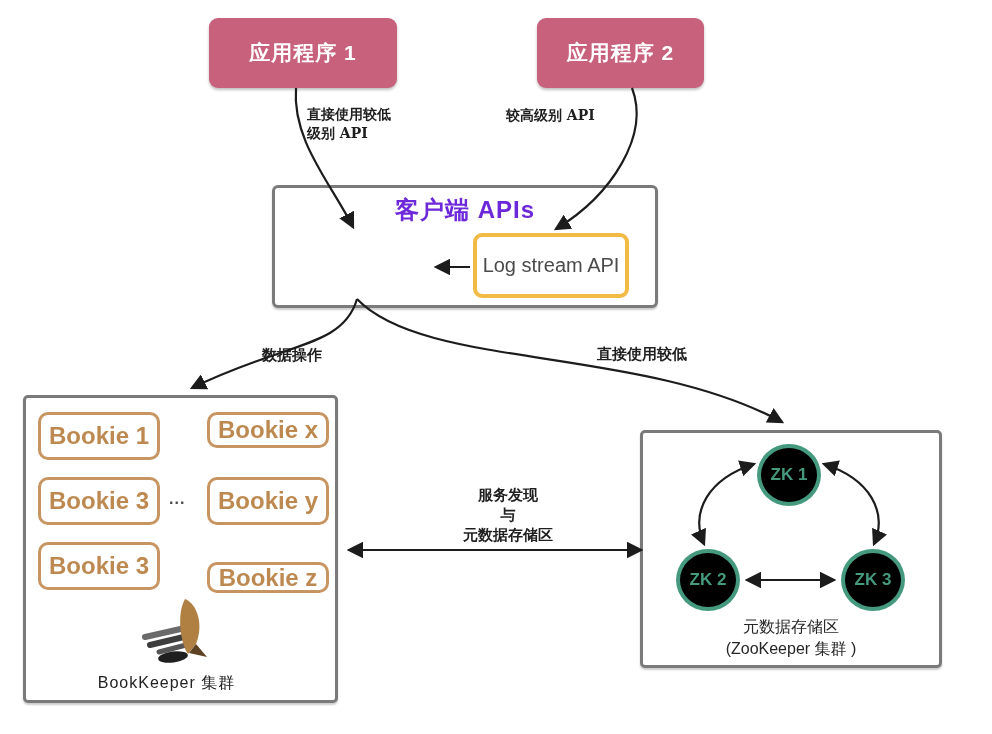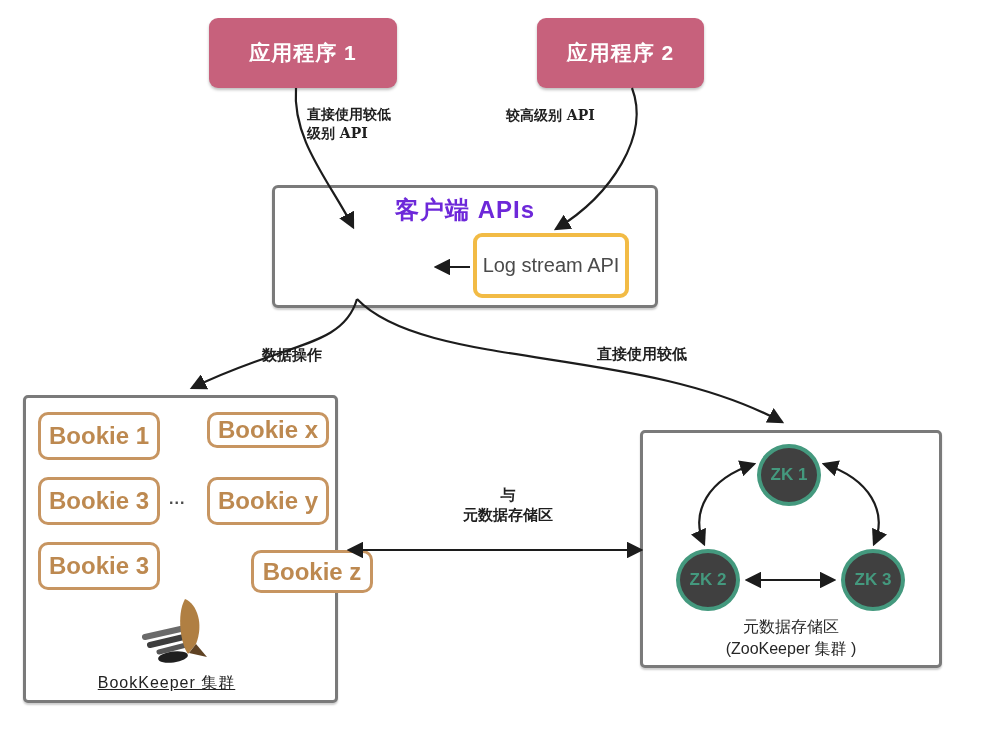--- a/index.html
+++ b/index.html
@@ -43,21 +43,21 @@
     background:#ffffff;border:3px solid var(--tan,#c79561);border-radius:10px;
     display:flex;align-items:center;justify-content:center;
     font-size:24px;font-weight:bold;color:var(--tan-text,#bd8950);
   }
   .ellipsis{font-size:16px;font-weight:bold;color:#4a4a4a;letter-spacing:1px;}
   .cluster-label{font-size:16px;color:#232323;text-align:center;letter-spacing:1px;}
 
   
   .zk-circle{
     width:64px;height:62px;border-radius:50%;
-    background:#404040;border:4px solid var(--green,#44997e);
+    background:#000000;border:4px solid var(--green,#44997e);
     display:flex;align-items:center;justify-content:center;
     font-size:17px;font-weight:bold;color:var(--green,#44997e);
   }
   .zk-label{font-size:16px;color:#262626;text-align:center;line-height:22px;}
 
   .mid-label{
     text-align:center;font-family:"DejaVu Serif","Liberation Serif",serif;
     font-weight:bold;font-size:15px;line-height:20px;color:#1f1f1f;
   }
 
@@ -86,42 +86,43 @@
   <div class="abs edge-label big" style="left:597px;top:344px;">直接使用较低</div>
 
   <div class="abs gray-box" style="left:23px;top:395px;width:315px;height:308px;border-radius:5px;"></div>
 
   <div class="abs bookie" style="left:38px;top:412px;width:122px;height:48px;">Bookie 1</div>
   <div class="abs bookie" style="left:207px;top:412px;width:122px;height:36px;">Bookie x</div>
   <div class="abs bookie" style="left:38px;top:477px;width:122px;height:48px;">Bookie 3</div>
   <div class="abs ellipsis" style="left:169px;top:490px;">...</div>
   <div class="abs bookie" style="left:207px;top:477px;width:122px;height:48px;">Bookie y</div>
   <div class="abs bookie" style="left:38px;top:542px;width:122px;height:48px;">Bookie 3</div>
-  <div class="abs bookie" style="left:207px;top:550px;width:122px;height:43px;margin-left:44px;">Bookie z</div>
+  <div class="abs bookie" style="left:207px;top:562px;width:122px;height:31px;">Bookie z</div>
 
   <svg class="abs" style="left:133px;top:597px;" width="92" height="70" viewBox="0 0 92 70">
     <line x1="12" y1="40" x2="52" y2="31" stroke="#6a6a6a" stroke-width="6" stroke-linecap="round"></line>
     <line x1="17" y1="48" x2="55" y2="39" stroke="#3d3d3d" stroke-width="6" stroke-linecap="round"></line>
     <line x1="26" y1="55" x2="57" y2="47" stroke="#565656" stroke-width="5" stroke-linecap="round"></line>
     <ellipse cx="40" cy="60" rx="15" ry="5.5" transform="rotate(-8 40 60)" fill="#1f1f1f"></ellipse>
     <path d="M52 2 C 64 7 71 27 63 47 L 55 57 C 48 48 43 18 52 2 Z" fill="#b07f42"></path>
     <path d="M63 47 L 74 60 L 56 56 Z" fill="#5f4223"></path>
   </svg>
-  <div class="abs cluster-label" style="left:23px;top:673px;width:287px;text-decoration:underline;">BookKeeper 集群</div>
+  <div class="abs cluster-label" style="left:23px;top:673px;width:287px;">BookKeeper 集群</div>
 
   <div class="abs gray-box" style="left:640px;top:430px;width:302px;height:238px;border-radius:5px;"></div>
   <div class="abs zk-circle" style="left:757px;top:444px;">ZK 1</div>
   <div class="abs zk-circle" style="left:676px;top:549px;">ZK 2</div>
   <div class="abs zk-circle" style="left:841px;top:549px;">ZK 3</div>
   <div class="abs zk-label" style="left:640px;top:616px;width:302px;">
     <div>元数据存储区</div>
     <div>(ZooKeeper 集群 )</div>
   </div>
 
   <div class="abs mid-label" style="left:418px;top:485px;width:180px;">
+    <div>服务发现</div>
     <div>与</div>
     <div>元数据存储区</div>
   </div>
 
   <svg id="arrow-layer" width="992" height="734" viewBox="0 0 992 734">
     <defs>
       <marker id="ah" viewBox="0 0 10 10" refX="8.5" refY="5" markerWidth="7.5" markerHeight="7.5" orient="auto-start-reverse">
         <path d="M0,0 L10,5 L0,10 z" fill="#1c1c1c"></path>
       </marker>
     </defs>

